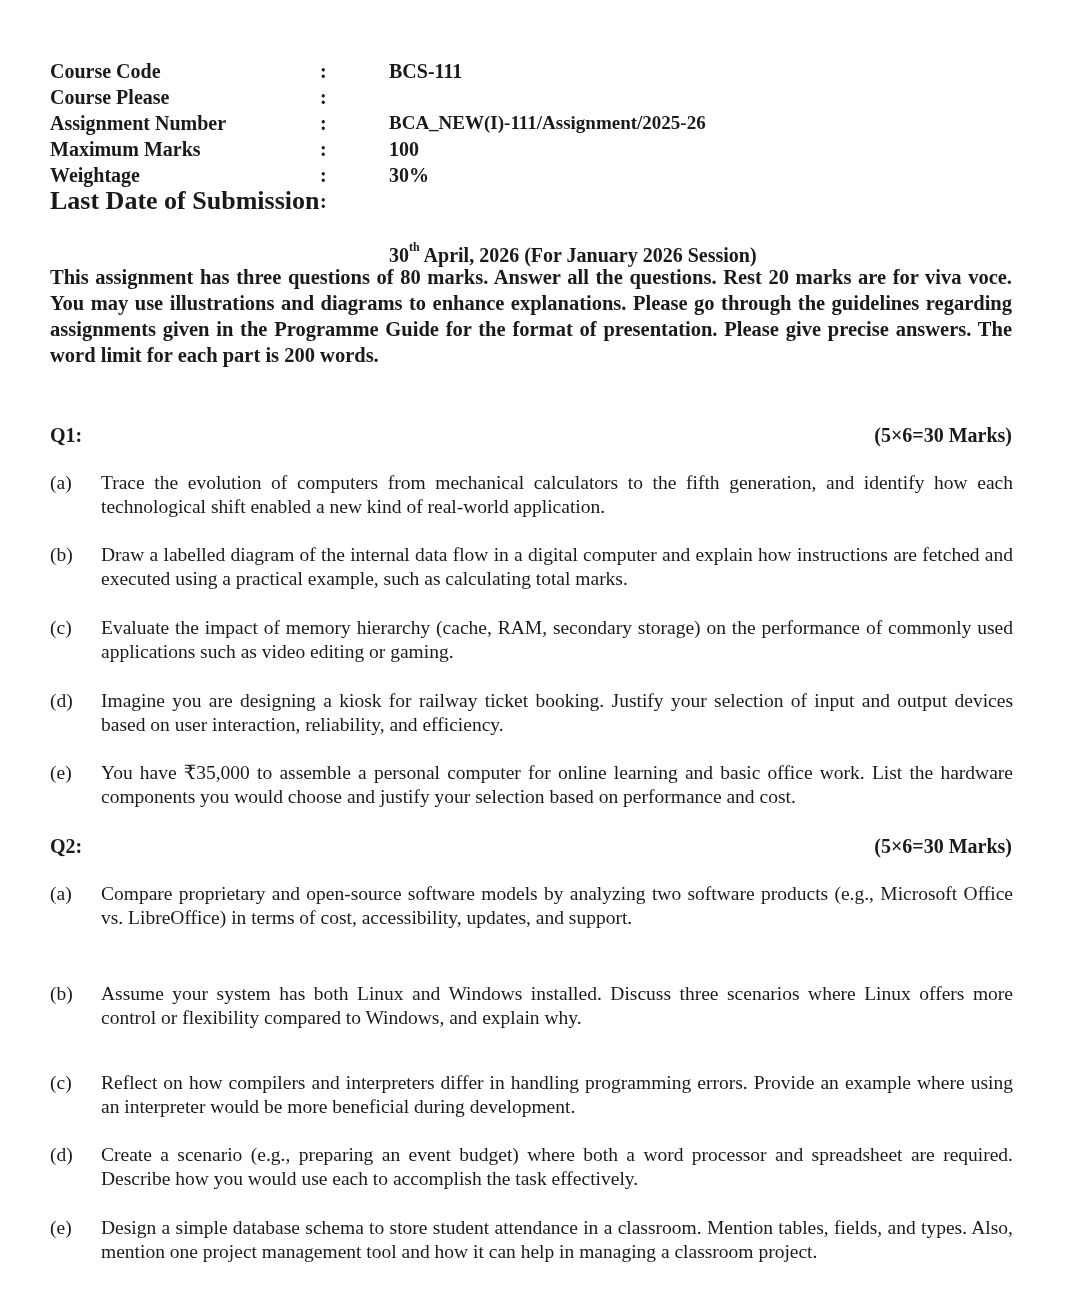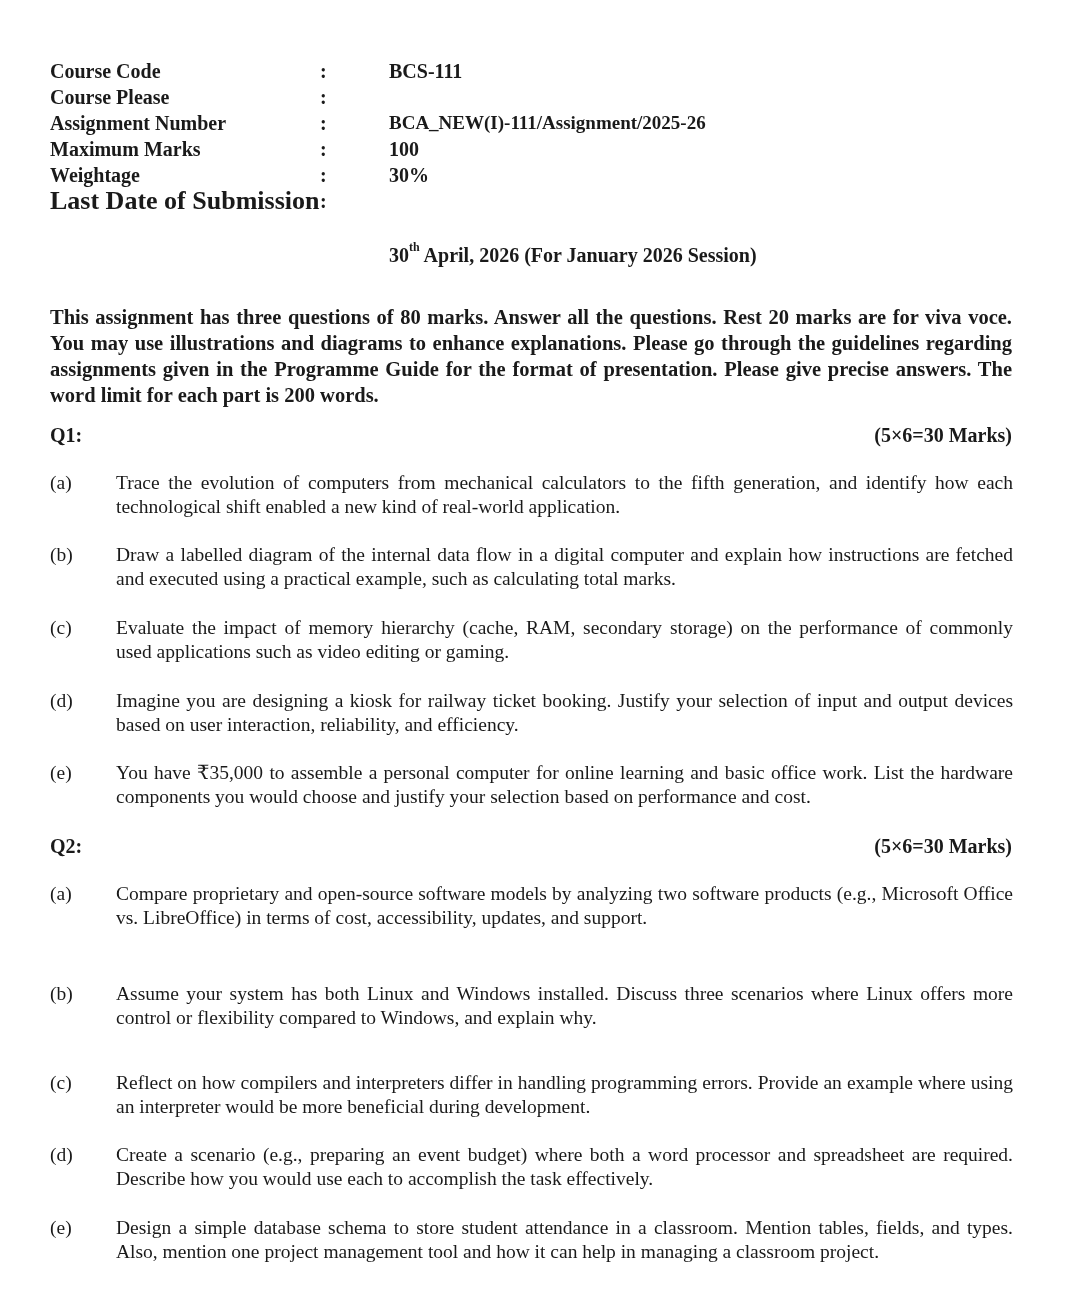--- a/index.html
+++ b/index.html
@@ -72,21 +72,20 @@
     
     .intro {
       position: absolute;
       left: 50px;
       top: 264px;
       width: 962px;
       font-weight: bold;
       font-size: 20.5px;
       line-height: 26px;
       text-align: justify;
-      margin-top: 40px;
     }
     
     .q-head {
       position: absolute;
       left: 50px;
       width: 962px;
       font-weight: bold;
       font-size: 20px;
       line-height: 26px;
     }
@@ -99,21 +98,21 @@
       width: 963px;
       font-size: 19.5px;
       line-height: 24px;
     }
     .item .letter {
       position: absolute;
       left: 0;
       top: 0;
     }
     .item .text {
-      margin-left: 66px;
+      margin-left: 51px;
       text-align: justify;
     }
   </style>
 </head>
 <body>
 
 <div class="page">
 
   <div class="meta">
     <div class="meta-row">

